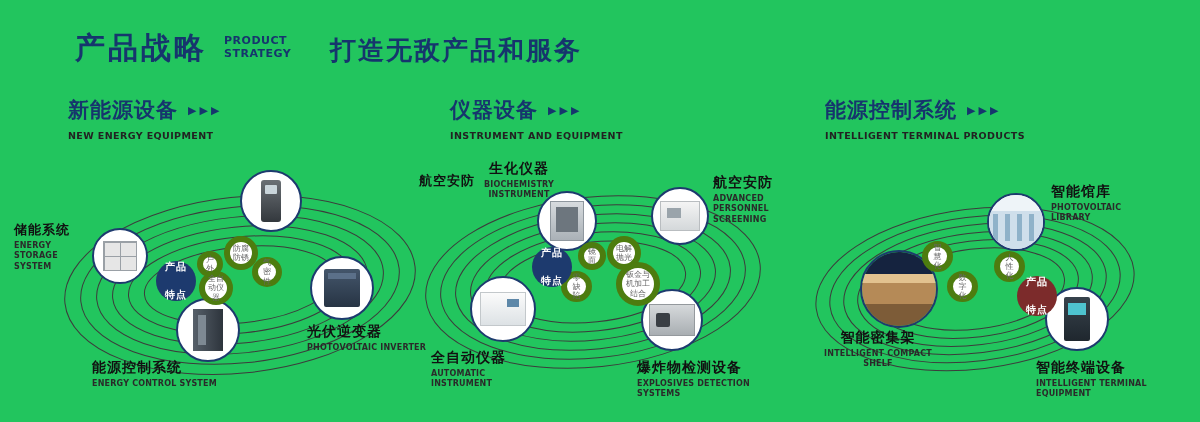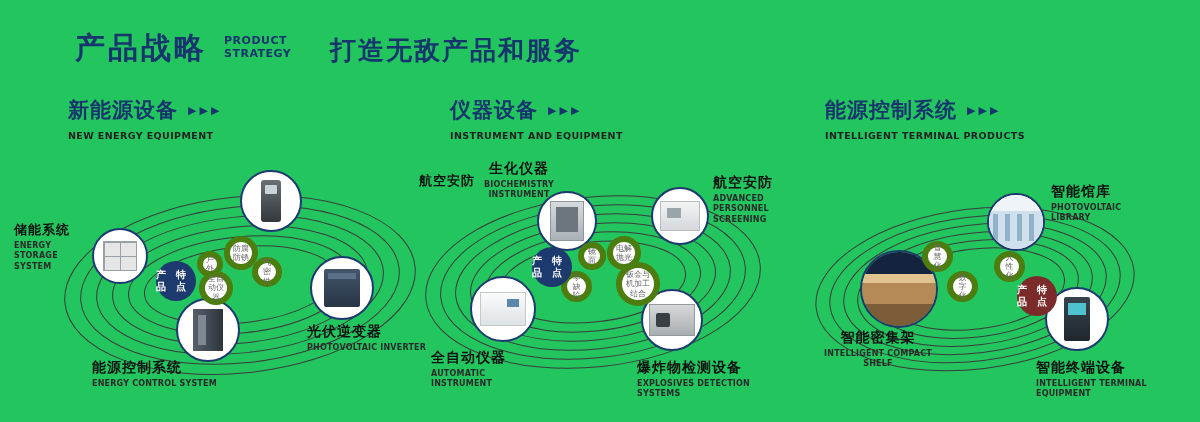--- a/index.html
+++ b/index.html
@@ -68,21 +68,21 @@
   
   .plabel { position:absolute; z-index:4; }
   .plabel .zh { font-size:14px; font-weight:bold; color:#111; letter-spacing:1px; }
   .plabel .en { font-size:8px; font-weight:bold; color:#2a2a2a; margin-top:2px; line-height:1.3; letter-spacing:0.2px; }
   .ta-r { text-align:left; } .ta-c { text-align:center; }
   .zh-sm { font-size:13px !important; }
   .extra-label { position:absolute; z-index:4; font-size:13px; font-weight:bold; color:#111; letter-spacing:1px; }
 
   
   .center-circle { position:absolute; border-radius:50%; background:#1d3a6e; color:#fff;
-                   display:flex; flex-direction:row; align-items:center; justify-content:space-between;
+                   display:flex; flex-direction:column; align-items:center; justify-content:space-between;
                    font-size:10px; font-weight:bold; line-height:1.25; z-index:4; letter-spacing:1px; }
   .center-circle.maroon { background:#7c2b2b; }
   .bubble { position:absolute; border-radius:50%; background:#fff; border:6px solid #4d7c0f;
             color:#666; font-size:8px; display:flex; align-items:center; justify-content:center;
             text-align:center; line-height:1.15; z-index:3; padding:2px; }
 </style>
 </head>
 <body>
 
 <div class="canvas">

